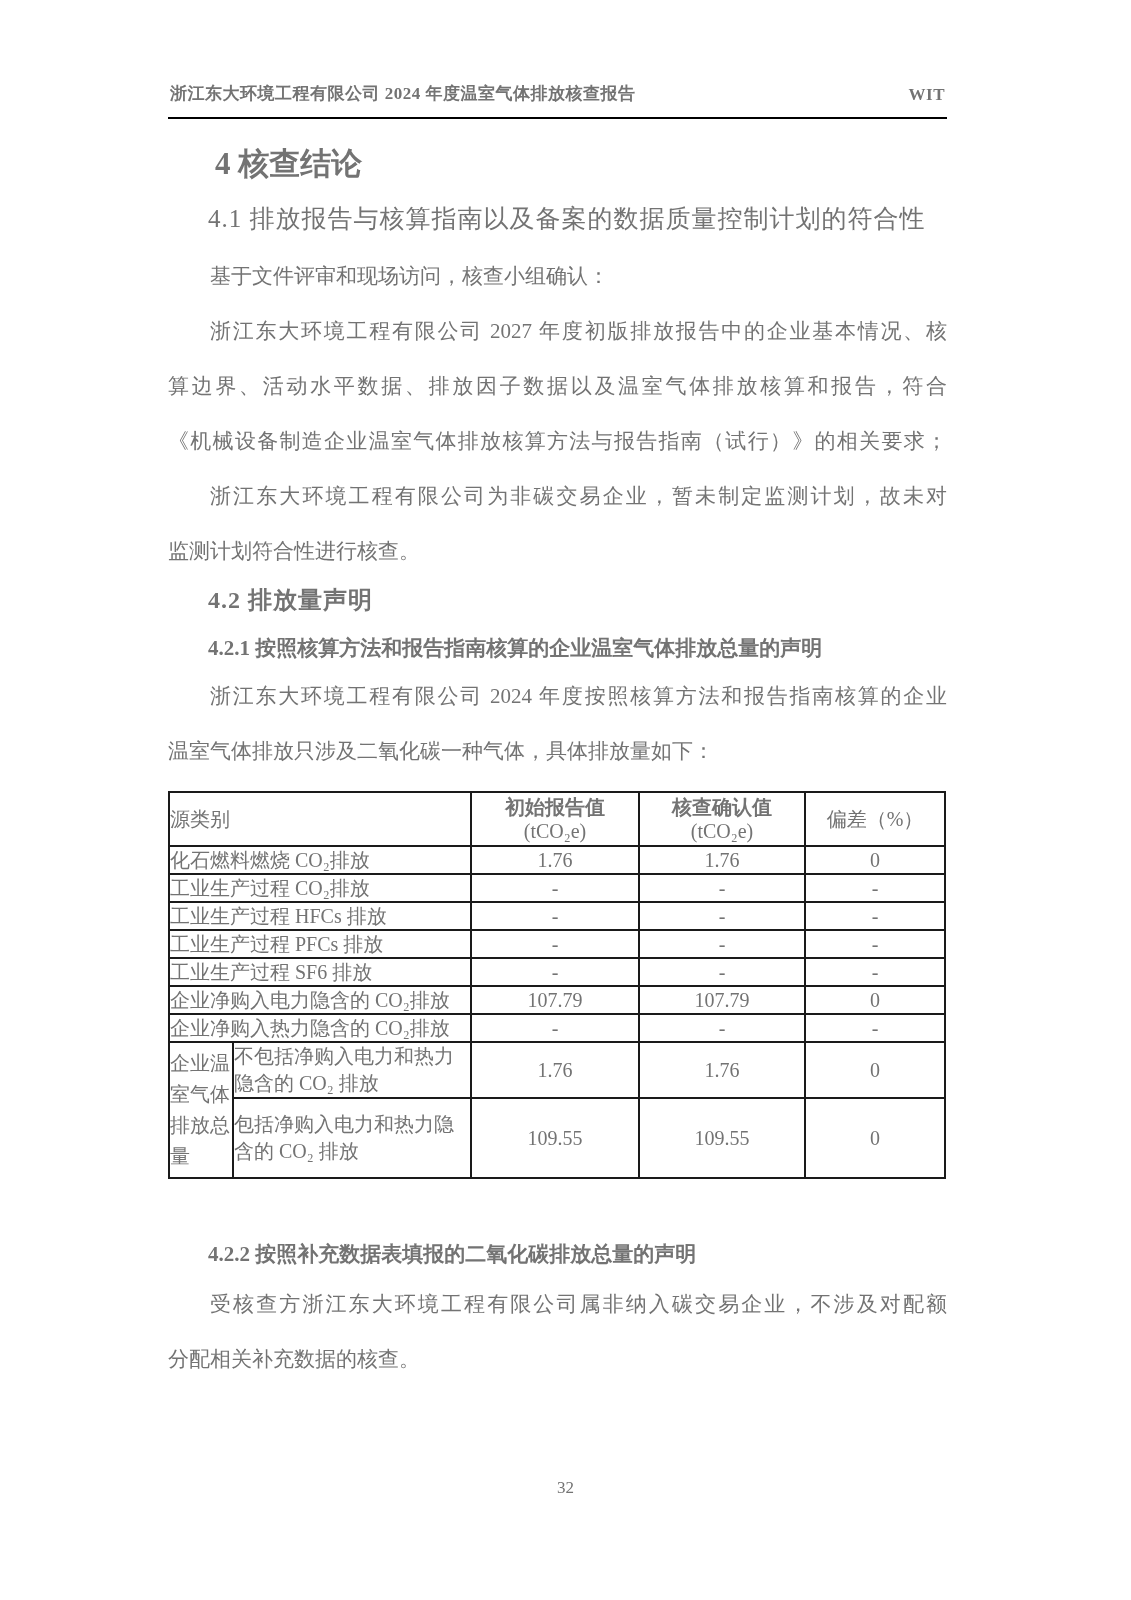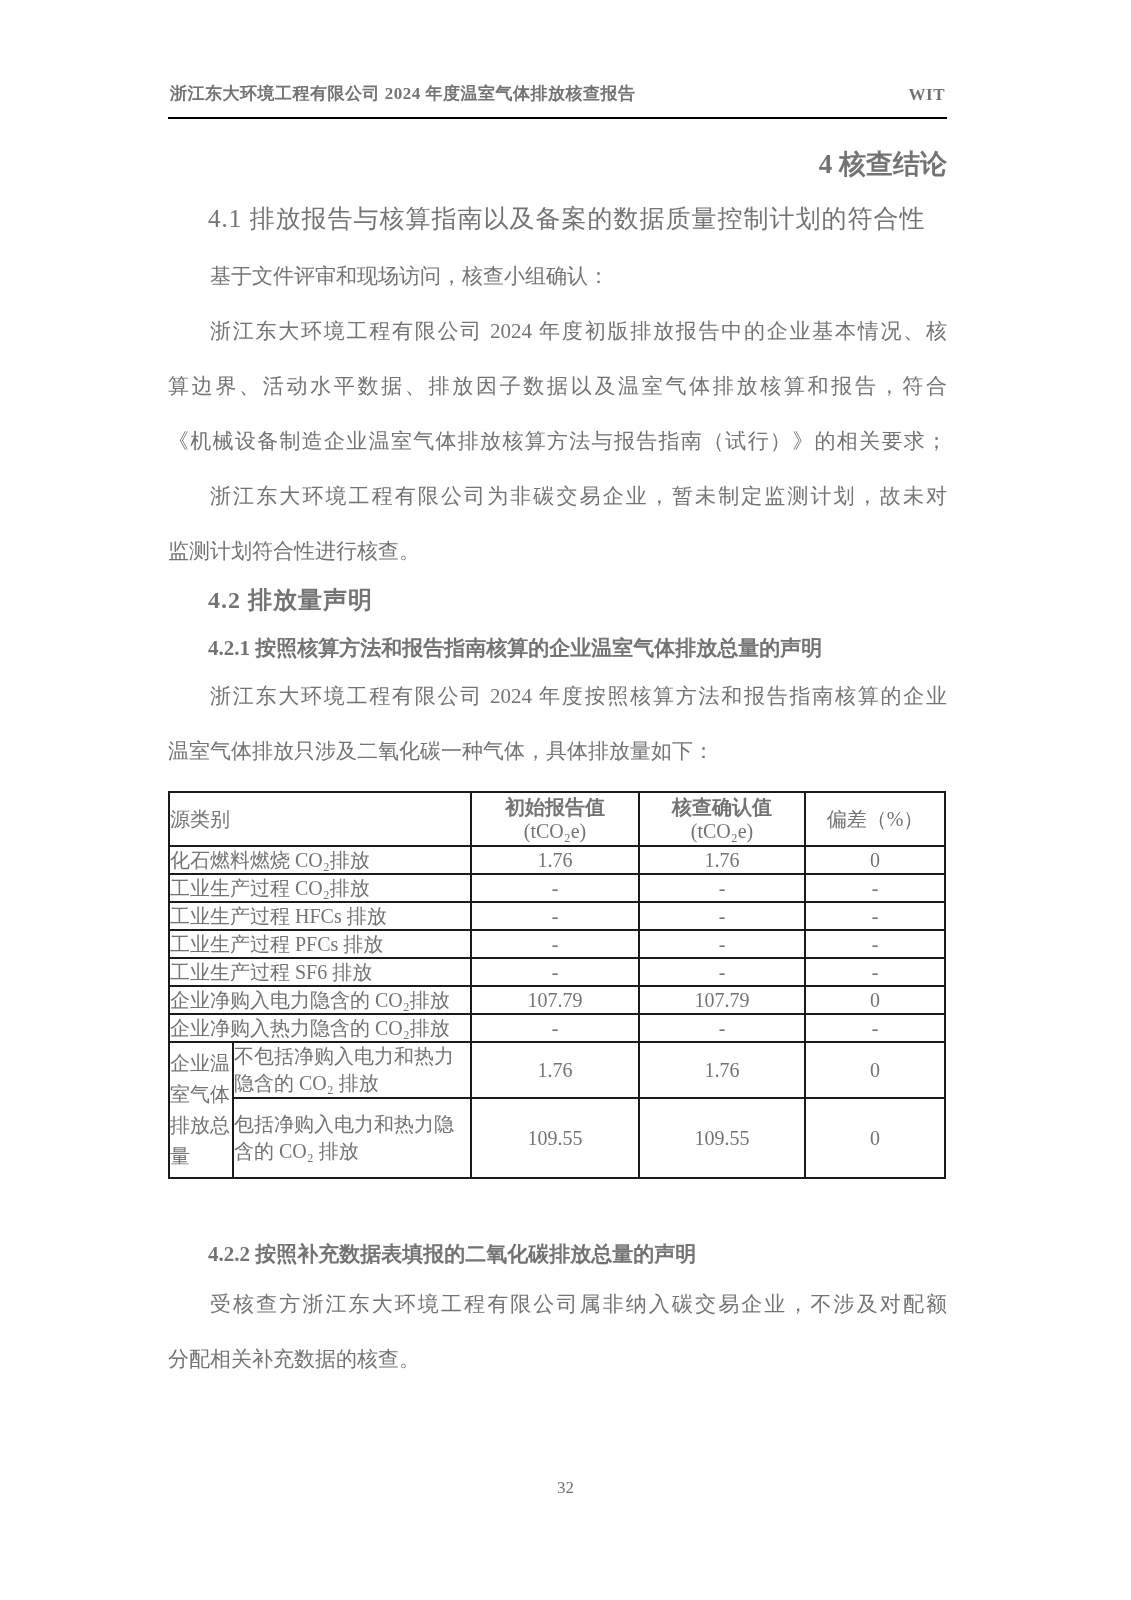--- a/index.html
+++ b/index.html
@@ -11,21 +11,21 @@
     color:#737373;
     overflow:hidden;
   }
   .doc{position:absolute;left:168px;top:78px;width:779px;}
   .hdr{
     display:flex;justify-content:space-between;align-items:flex-end;
     padding:4px 2px 12px 2px;
     border-bottom:2.5px solid #000;
     font-size:17px;font-weight:bold;letter-spacing:.5px;
   }
-  .h4{margin-top:28px;padding-left:47px;font-size:27px;font-weight:bold;line-height:34px;text-align:right;}
+  .h4{margin-top:28px;padding-left:47px;font-size:31px;font-weight:bold;line-height:34px;}
   .h41{margin-top:22px;padding-left:40px;font-size:25px;font-weight:normal;line-height:32px;letter-spacing:1px;}
   .h42{margin-top:4px;padding-left:40px;font-size:24px;font-weight:bold;line-height:34px;letter-spacing:1px;}
   .h421{margin-top:16px;padding-left:40px;font-size:21px;font-weight:bold;line-height:30px;}
   .h422{margin-top:60px;padding-left:40px;font-size:21px;font-weight:bold;line-height:30px;}
   .body-block{margin-top:14px;}
   .p4{margin-top:6px;}
   .p5{margin-top:8px;}
   .line{font-size:21px;line-height:55px;white-space:nowrap;}
   .line.j{white-space:normal;text-align:justify;text-align-last:justify;}
   .line.ind{padding-left:42px;}
@@ -79,21 +79,21 @@
     <div class="hdr">
       <span class="hdr-left">浙江东大环境工程有限公司 2024 年度温室气体排放核查报告</span>
       <span>WIT</span>
     </div>
 
     <div class="h4">4 核查结论</div>
     <div class="h41">4.1 排放报告与核算指南以及备案的数据质量控制计划的符合性</div>
 
     <div class="body-block">
       <div class="line ind">基于文件评审和现场访问，核查小组确认：</div>
-      <div class="line ind j">浙江东大环境工程有限公司 2024 年度初版排放报告中的企业基本情况、核</div>
+      <div class="line ind j">浙江东大环境工程有限公司 2027 年度初版排放报告中的企业基本情况、核</div>
       <div class="line j">算边界、活动水平数据、排放因子数据以及温室气体排放核算和报告，符合</div>
       <div class="line j">《机械设备制造企业温室气体排放核算方法与报告指南（试行）》的相关要求；</div>
       <div class="line ind j">浙江东大环境工程有限公司为非碳交易企业，暂未制定监测计划，故未对</div>
       <div class="line">监测计划符合性进行核查。</div>
     </div>
 
     <div class="h42">4.2 排放量声明</div>
     <div class="h421">4.2.1 按照核算方法和报告指南核算的企业温室气体排放总量的声明</div>
 
     <div class="p4">

